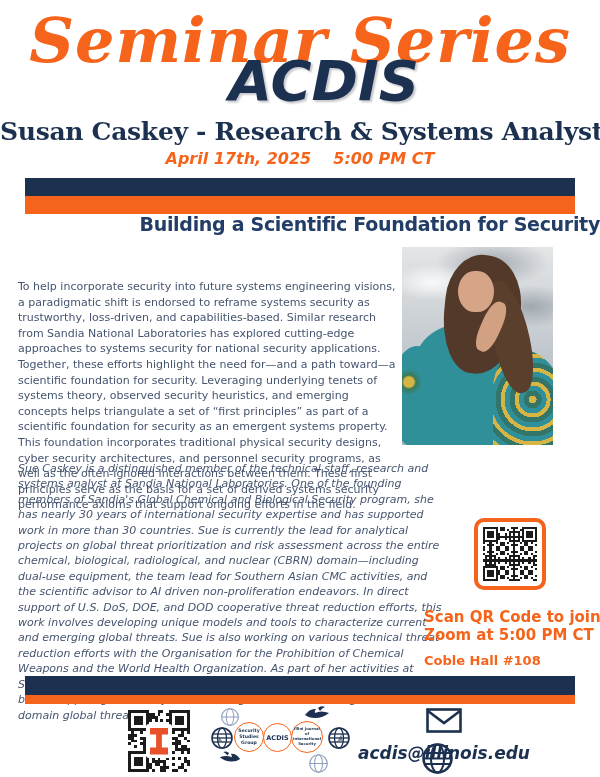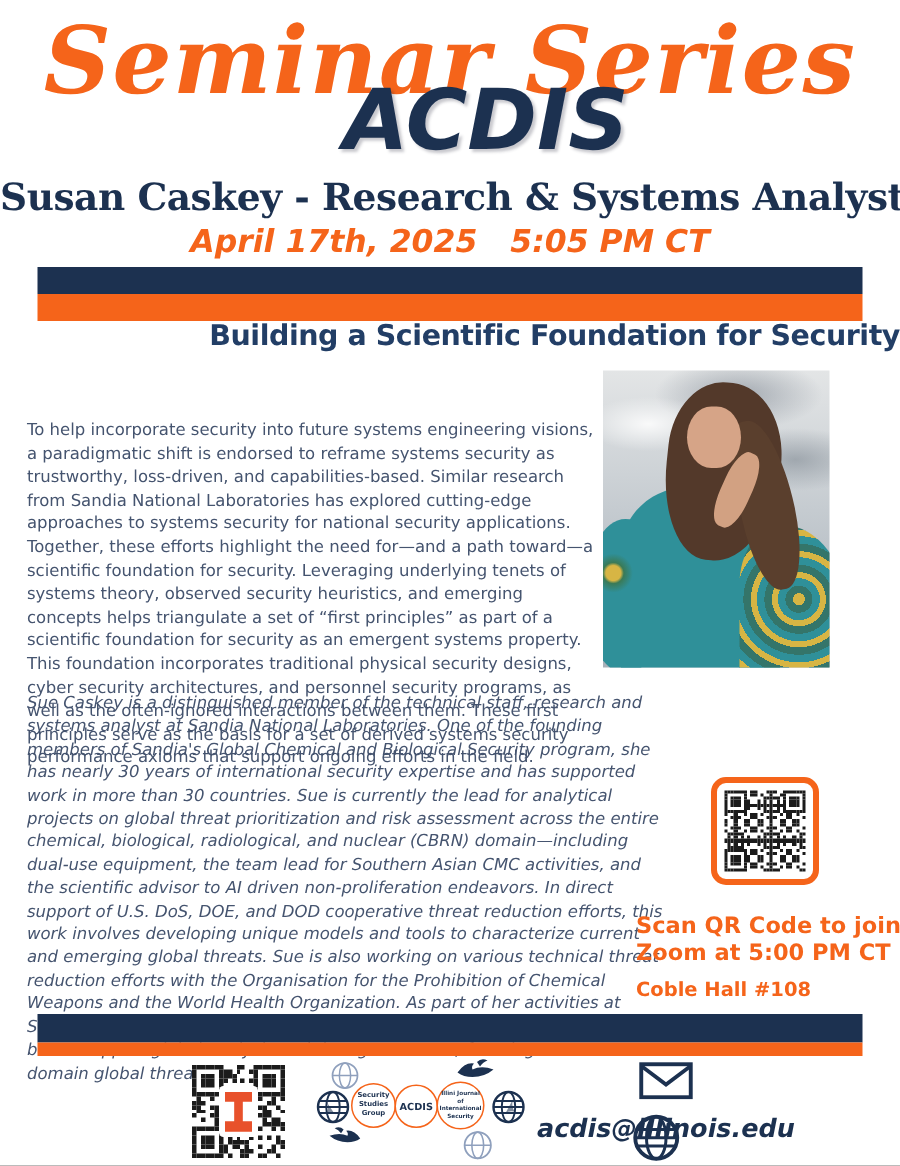--- a/index.html
+++ b/index.html
@@ -10,21 +10,21 @@
     font-family:"DejaVu Serif",serif;font-style:italic;font-weight:700;
     font-size:62px;line-height:1.05;letter-spacing:1px;color:#F5641A;white-space:nowrap;z-index:1;}
   .acdis-title{position:absolute;top:53px;left:0;right:0;text-align:center;
     font-family:"DejaVu Sans",sans-serif;font-style:italic;font-weight:700;
     font-size:56px;line-height:1;color:#1C3150;transform:translateX(24px);z-index:2;
     text-shadow:2px 2px 2px rgba(40,40,60,.25);}
   .speaker-line{position:absolute;top:117px;left:0;right:0;text-align:center;
     font-family:"DejaVu Serif",serif;font-weight:700;
     font-size:25px;letter-spacing:-.3px;color:#1C3150;white-space:nowrap;}
   .date-line{position:absolute;top:149px;left:0;right:0;display:flex;justify-content:center;gap:22px;
-    font-style:italic;font-weight:700;font-size:21px;color:#F5641A;white-space:nowrap;}
+    font-style:italic;font-weight:700;font-size:16px;color:#F5641A;white-space:nowrap;}
   .bar{position:absolute;left:25px;right:25px;}
   .bar-navy-top{top:178px;height:18px;background:#1C3150;}
   .bar-orange-top{top:196px;height:18px;background:#F5641A;}
   .talk-title{position:absolute;top:213px;left:0;right:0;text-align:right;
     font-weight:700;font-size:19px;letter-spacing:-.3px;
     color:#223E66;white-space:nowrap;}
   
   .abstract{position:absolute;top:233px;left:18px;width:380px;
     font-size:11px;line-height:15.6px;color:#45546F;text-align:left;margin-top:46px;}
   .bio{position:absolute;top:461px;left:18px;width:430px;font-style:italic;
@@ -83,21 +83,21 @@
 </head>
 <body>
 
 <div class="page">
 
   <div class="series-title">Seminar Series</div>
   <div class="acdis-title">ACDIS</div>
   <div class="speaker-line">Susan Caskey - Research &amp; Systems Analyst</div>
   <div class="date-line">
     <span>April 17th, 2025</span>
-    <span>5:05 PM CT</span>
+    <span>5:00 PM CT</span>
   </div>
   <div class="bar bar-navy-top"></div>
   <div class="bar bar-orange-top"></div>
 
   <div class="talk-title">Building a Scientific Foundation for Security</div>
   <div class="abstract">To help incorporate security into future systems engineering visions, a paradigmatic shift is endorsed to reframe systems security as trustworthy, loss-driven, and capabilities-based. Similar research from Sandia National Laboratories has explored cutting-edge approaches to systems security for national security applications. Together, these efforts highlight the need for—and a path toward—a scientific foundation for security. Leveraging underlying tenets of systems theory, observed security heuristics, and emerging concepts helps triangulate a set of “first principles” as part of a scientific foundation for security as an emergent systems property. This foundation incorporates traditional physical security designs, cyber security architectures, and personnel security programs, as well as the often-ignored interactions between them. These first principles serve as the basis for a set of derived systems security performance axioms that support ongoing efforts in the field.</div>
 
   <div class="photo">
     <div class="torso"></div>
     <div class="fabric-left"></div>

